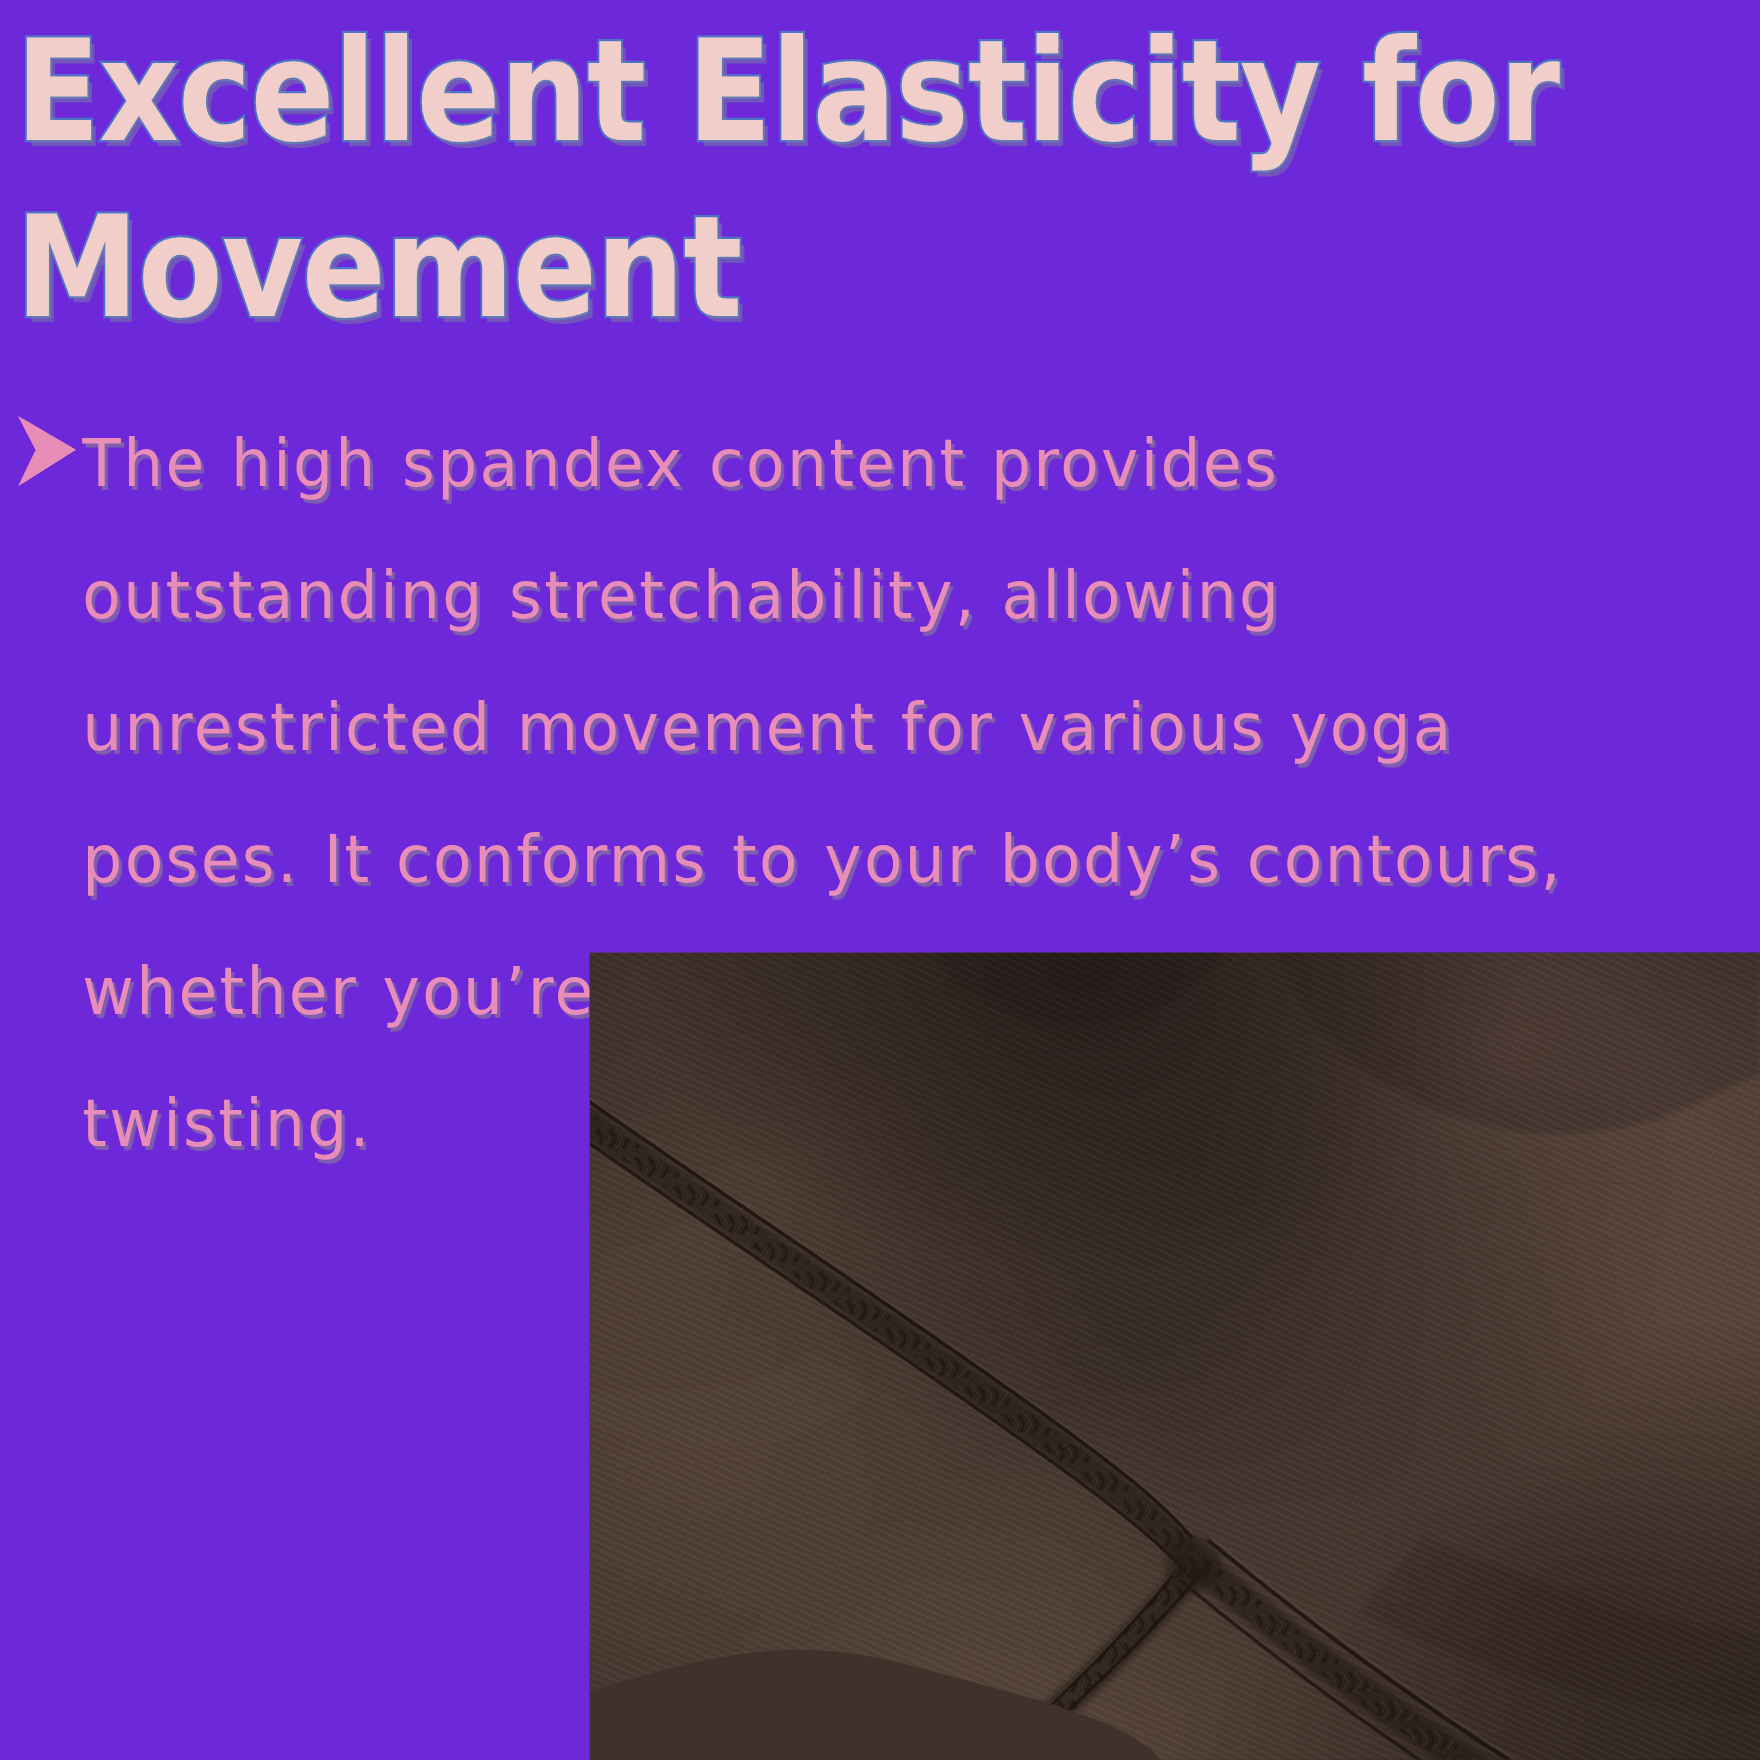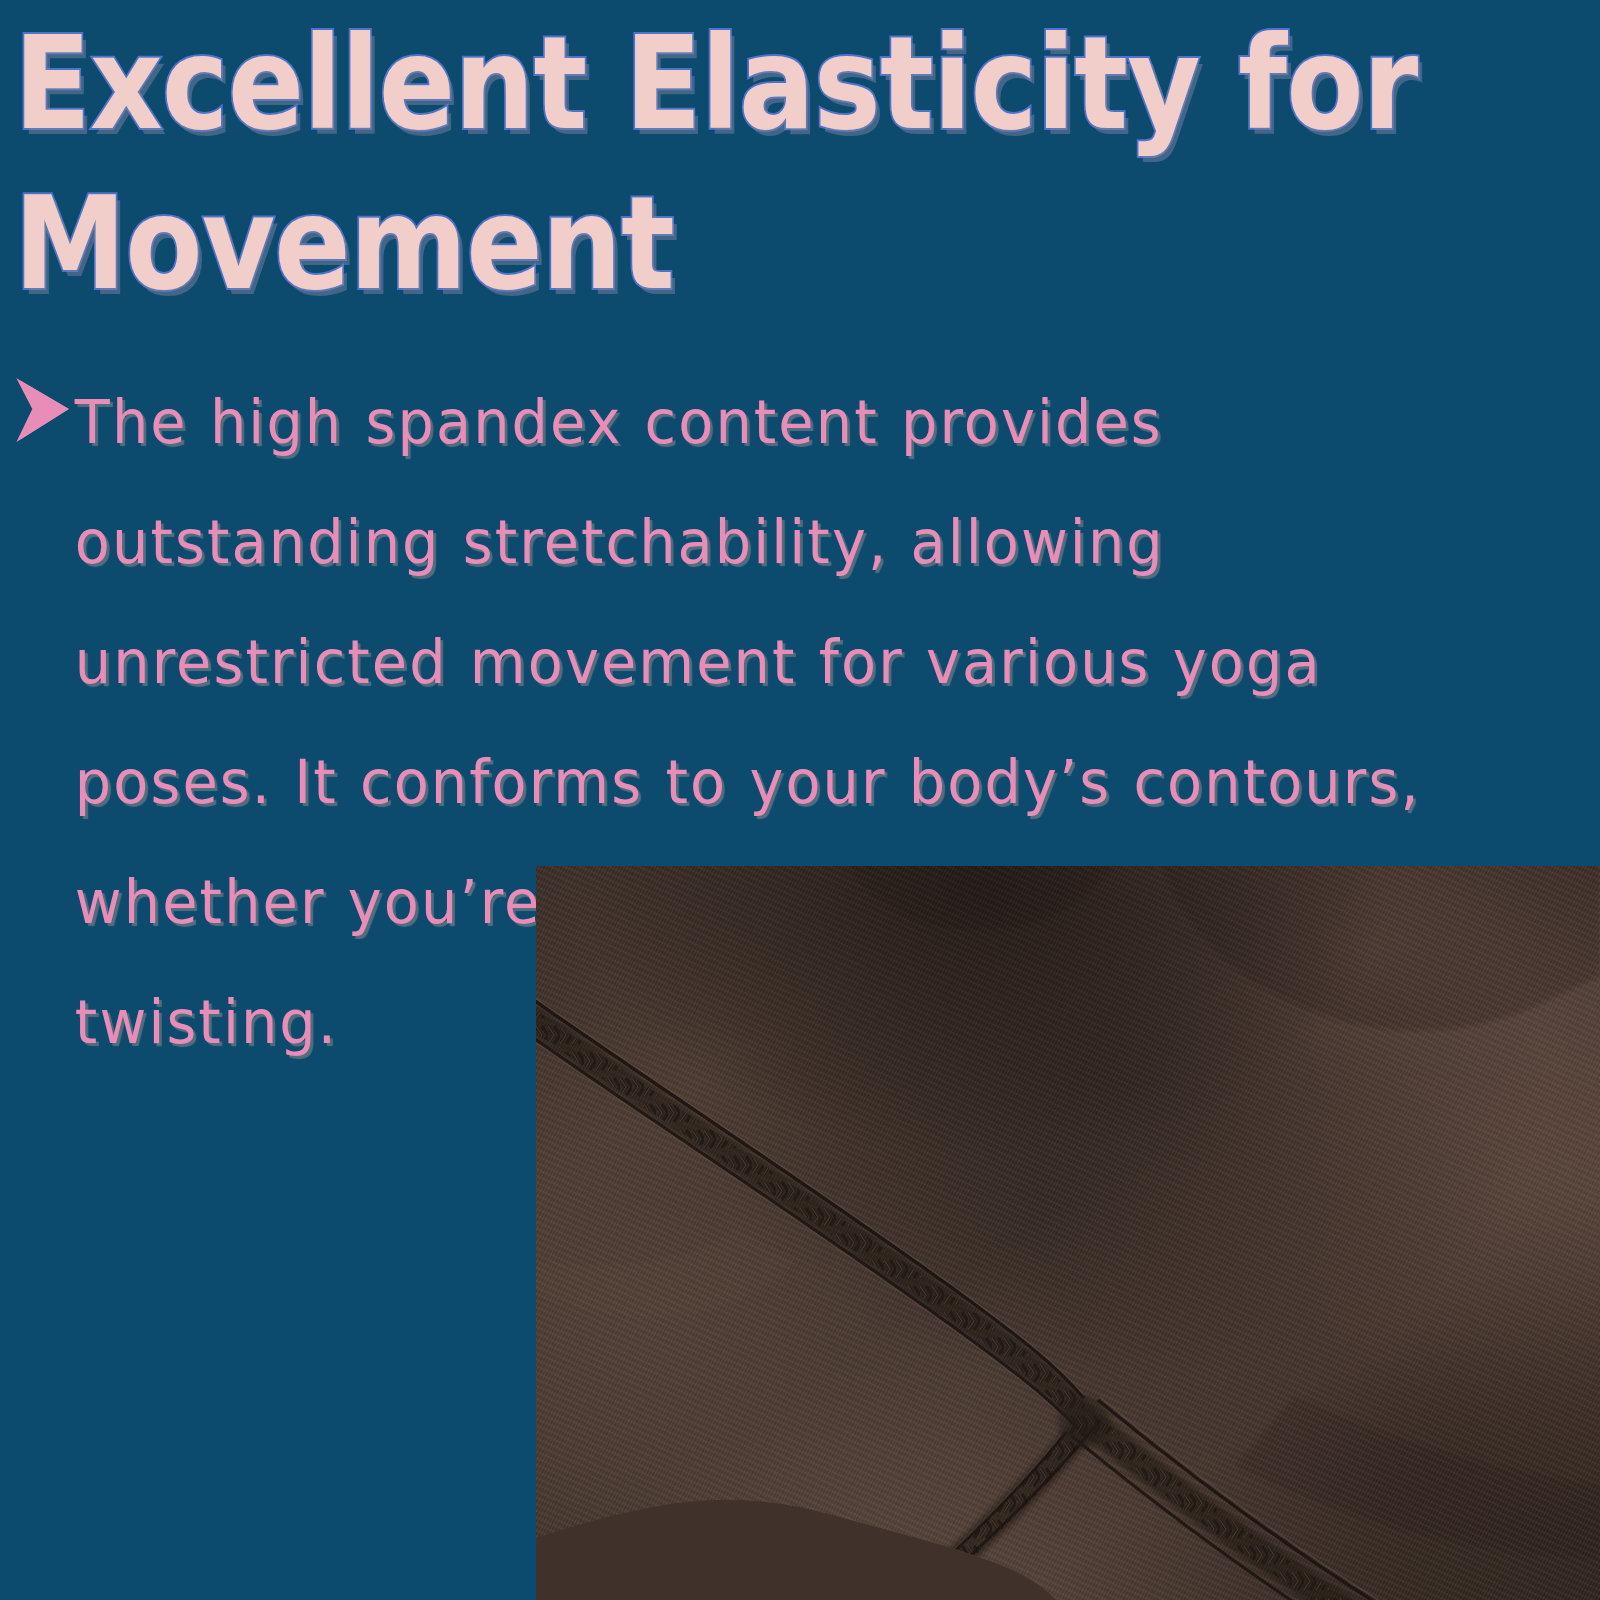--- a/index.html
+++ b/index.html
@@ -12,21 +12,21 @@
     height: 1600px;
     overflow: hidden;
     font-family: "Liberation Sans", sans-serif;
     position: relative;
   }
 
   #slide {
     position: relative;
     width: 1600px;
     height: 1600px;
-    background: #0c4a6e;
+    background: #6d28d9;
     overflow: hidden;
   }
 
   
   .title-block {
     position: absolute;
     left: 14px;
     top: 4px;
     width: 1380px;
   }

